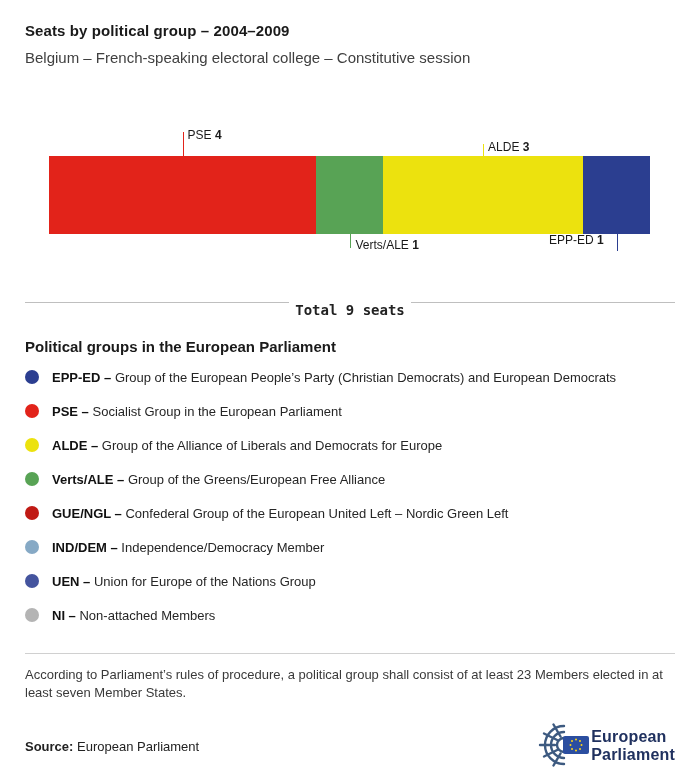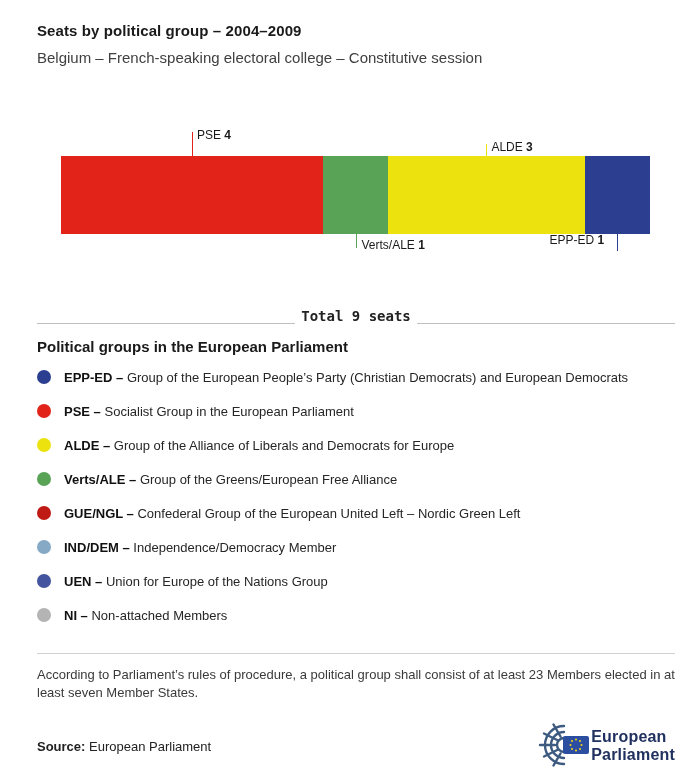--- a/index.html
+++ b/index.html
@@ -2,21 +2,21 @@
 <html><head>
 <meta charset="utf-8">
 <style>
   * { box-sizing: border-box; margin: 0; padding: 0; }
   html, body { background: #ffffff; }
   body {
     width: 700px; height: 784px; overflow: hidden;
     font-family: "Liberation Sans", sans-serif;
     color: #1d1d1b;
   }
-  .page { padding: 22px 25px 0 37px; height: 100%; }
+  .page { padding: 22px 25px 0 25px; height: 100%; }
 
   .title { font-size: 15px; font-weight: 700; color: #1a1a1a; letter-spacing: .1px; }
   .subtitle { margin-top: 10px; font-size: 15px; font-weight: 400; color: #404040; }
 
   
   .chart-area { margin-top: 90px; }
   .bar {
     position: relative; height: 78px;
     margin-left: 24px; margin-right: 25px;
     display: flex;
@@ -27,21 +27,21 @@
   .callout.top { bottom: 100%; }
   .callout.bottom { top: 100%; }
   .callout-line { position: absolute; left: 0; top: 0; bottom: 0; width: 1px; }
   .callout-label { position: absolute; white-space: nowrap; font-size: 12px; color: #1a1a1a; }
   .callout-label b { font-weight: 700; }
   .callout.top .callout-label { left: 5px; top: -4px; }
   .callout.bottom.right .callout-label { left: 6px; bottom: -4px; }
   .callout.bottom.left .callout-label { right: 13px; top: -1px; }
 
   
-  .total-row { display: flex; align-items: flex-end; gap: 6px; margin-top: 68px; height: 22px; }
+  .total-row { display: flex; align-items: flex-start; gap: 6px; margin-top: 68px; height: 22px; }
   .total-row .rule { flex: 1; height: 1px; background: #bfbfbf; }
   .total-text {
     font-family: "DejaVu Sans Mono", monospace;
     font-weight: 700; font-size: 14px; color: #222; white-space: nowrap;
   }
 
   
   .legend-heading { margin-top: 14px; font-size: 15px; font-weight: 700; color: #1a1a1a; }
   ul.legend { list-style: none; margin-top: 12px; }
   .legend-item { display: flex; align-items: center; height: 20px; margin-bottom: 14px; }

